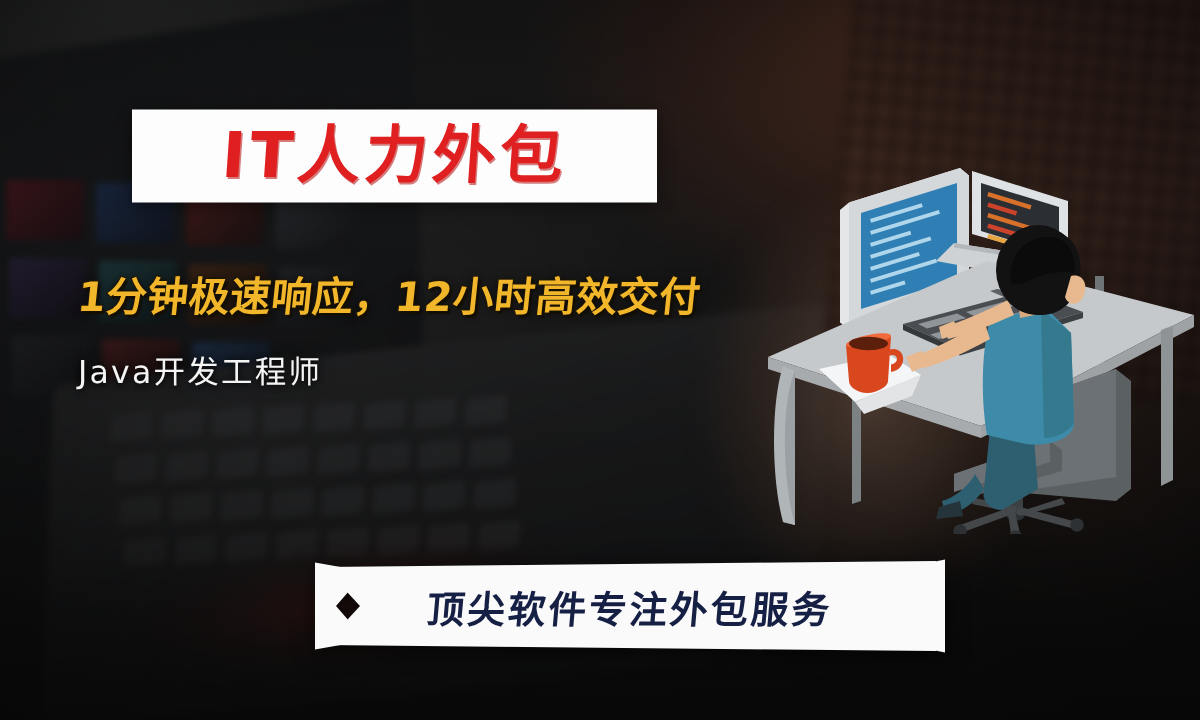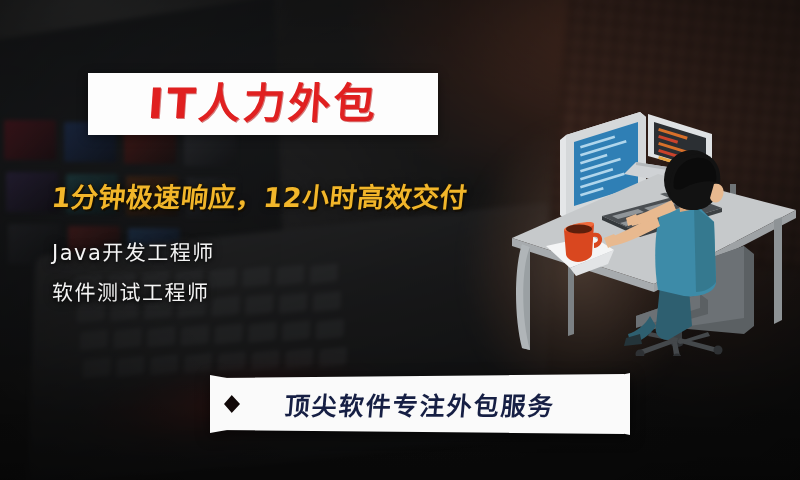--- a/index.html
+++ b/index.html
@@ -91,21 +91,21 @@
     font-family:"DejaVu Sans","Liberation Sans",sans-serif;
     color:#f2b62a;
     transform:skewX(-6deg);
     -webkit-text-stroke:1.6px #241c0b;
     paint-order:stroke fill;
     text-shadow:2px 2px 0 rgba(20,14,4,.85), 0 0 6px rgba(0,0,0,.6);
   }
 
   
   .jobs{position:absolute;left:52px;top:226px;width:430px;}
-  .job-row{display:flex;height:40px;align-items:flex-end;}
+  .job-row{display:flex;height:40px;align-items:center;}
   .job-cell{
     color:#f4f4f4;font-size:21px;letter-spacing:1.5px;white-space:nowrap;
     font-family:"DejaVu Sans","Liberation Sans",sans-serif;
     text-shadow:0 1px 4px rgba(0,0,0,.85), 0 0 10px rgba(0,0,0,.6);
   }
   .job-cell.c1{width:218px;}
 
   
   .ribbon{position:absolute;left:210px;top:372px;width:420px;height:64px;}
   .ribbon svg{display:block;filter:drop-shadow(0 3px 7px rgba(0,0,0,.6));}
@@ -189,21 +189,20 @@
     <div class="title-text">IT人力外包</div>
   </div>
 
   <div class="subtitle">1分钟极速响应，12小时高效交付</div>
 
   <div class="jobs">
     <div class="job-row">
       <span class="job-cell c1">Java开发工程师</span>
     </div>
     <div class="job-row">
-      <span class="job-cell">软件测试工程师</span>
     </div>
   </div>
 
   <div class="ribbon">
     <svg width="420" height="64" viewBox="0 0 420 64">
       <polygon points="0,4 40,12 40,52 0,60 22,32" fill="#ffffff" opacity="0"></polygon>
       <path d="M6,6 L414,2 L414,62 L6,58 L30,32 Z" fill="#fafafa"></path>
       <path d="M0,3 L34,9 L14,32 L34,55 L0,61 Z" fill="#fafafa"></path>
       <path d="M420,1 L386,8 L406,32 L386,56 L420,63 Z" fill="#fafafa"></path>
     </svg>

